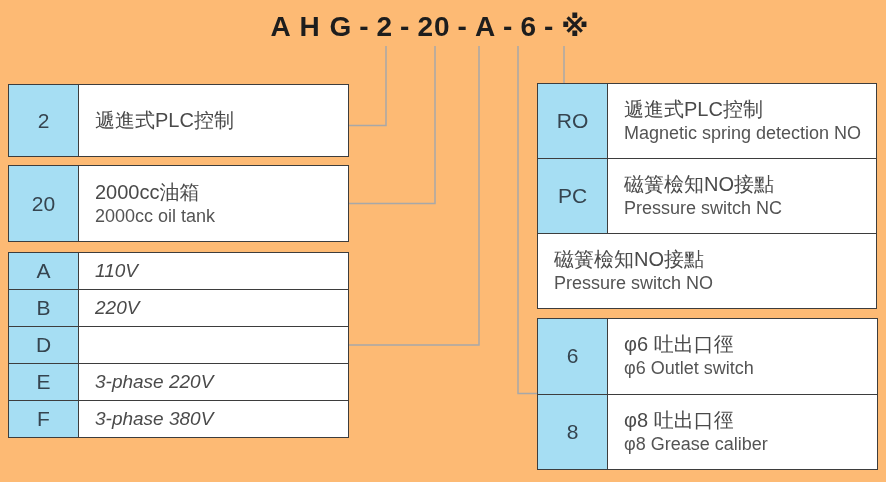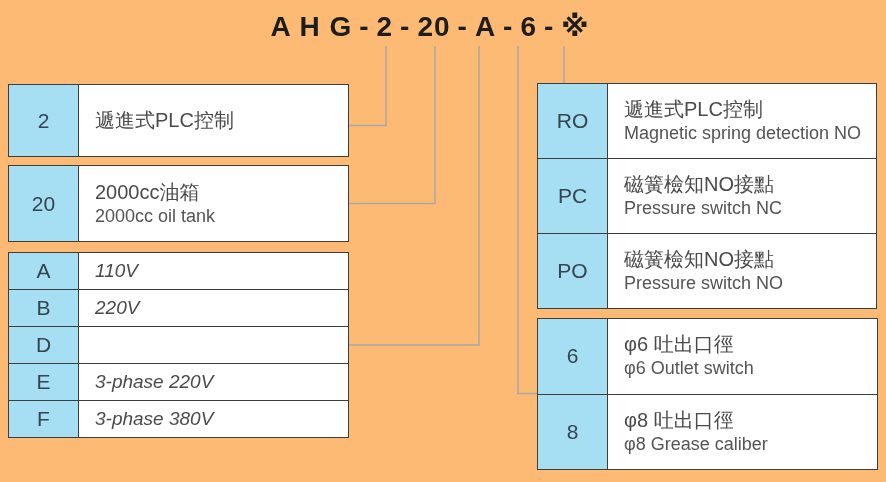--- a/index.html
+++ b/index.html
@@ -118,21 +118,20 @@
       </div>
     </div>
     <div class="row">
       <div class="code-cell">PC</div>
       <div class="desc-cell">
         <div class="zh-line">磁簧檢知NO接點</div>
         <div class="en-line">Pressure switch NC</div>
       </div>
     </div>
     <div class="row">
-      <div class="code-cell">PO</div>
       <div class="desc-cell">
         <div class="zh-line">磁簧檢知NO接點</div>
         <div class="en-line">Pressure switch NO</div>
       </div>
     </div>
   </div>
 
   <div class="opt-table" style="left:537px;top:318px;width:341px;height:152px;">
     <div class="row">
       <div class="code-cell">6</div>

